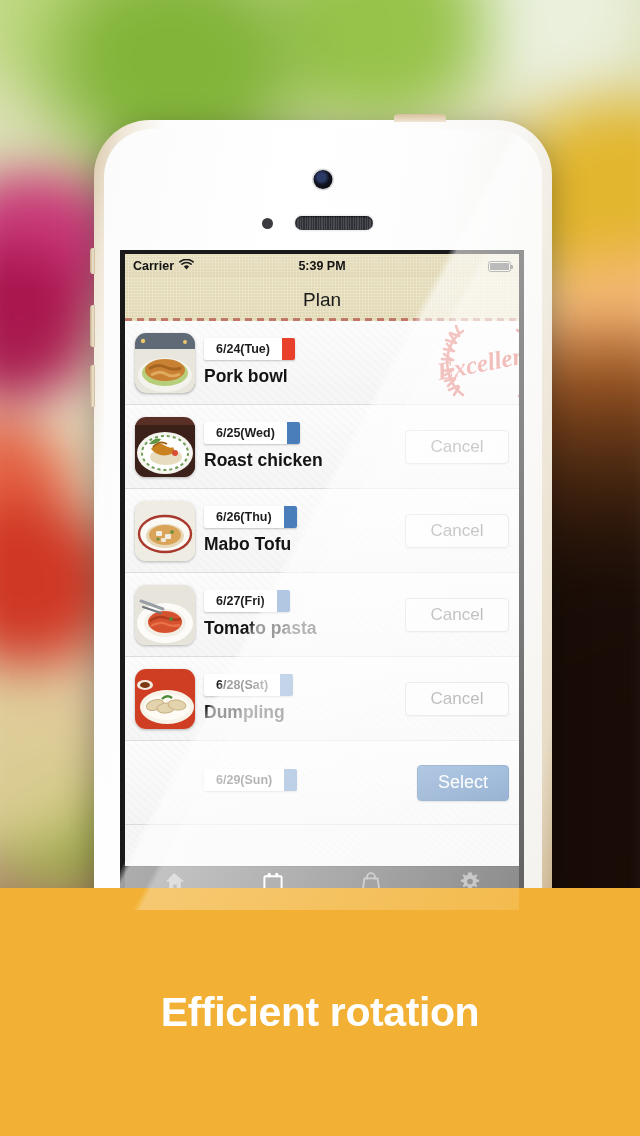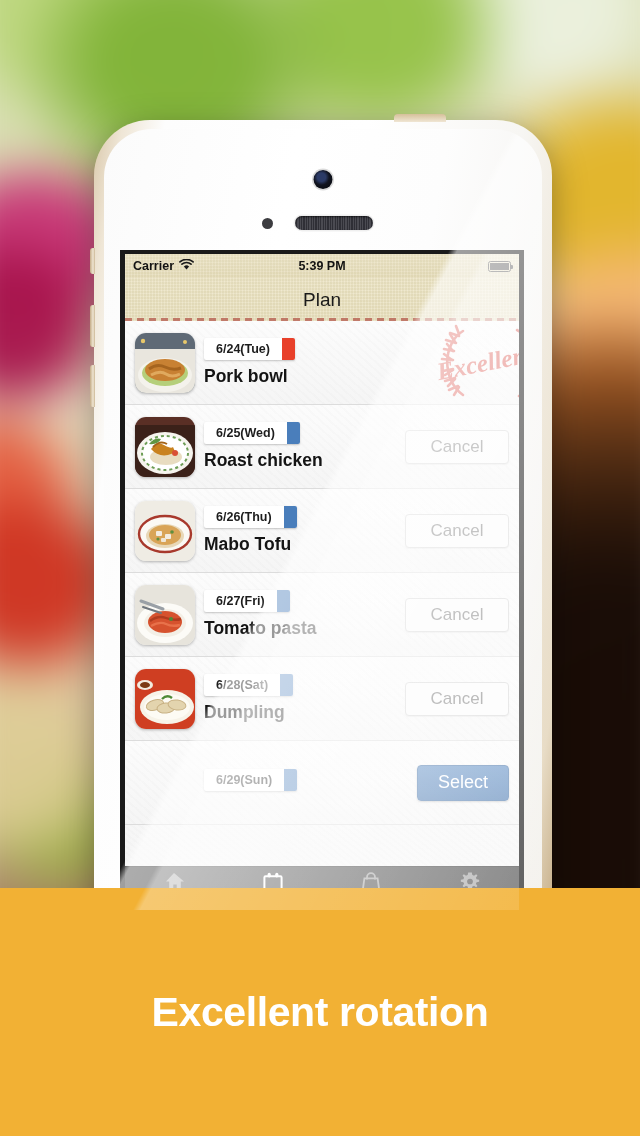--- a/index.html
+++ b/index.html
@@ -497,14 +497,14 @@
       </div>
 
       <div class="screen-glare"></div>
     </div>
   </div>
 
   <div class="phone-glare"></div>
 </div>
 
 <div class="banner">
-  <div class="banner-line">Excellent rotation</div>
+  <div class="banner-line">Efficient rotation</div>
 </div>
 
 </body></html>

